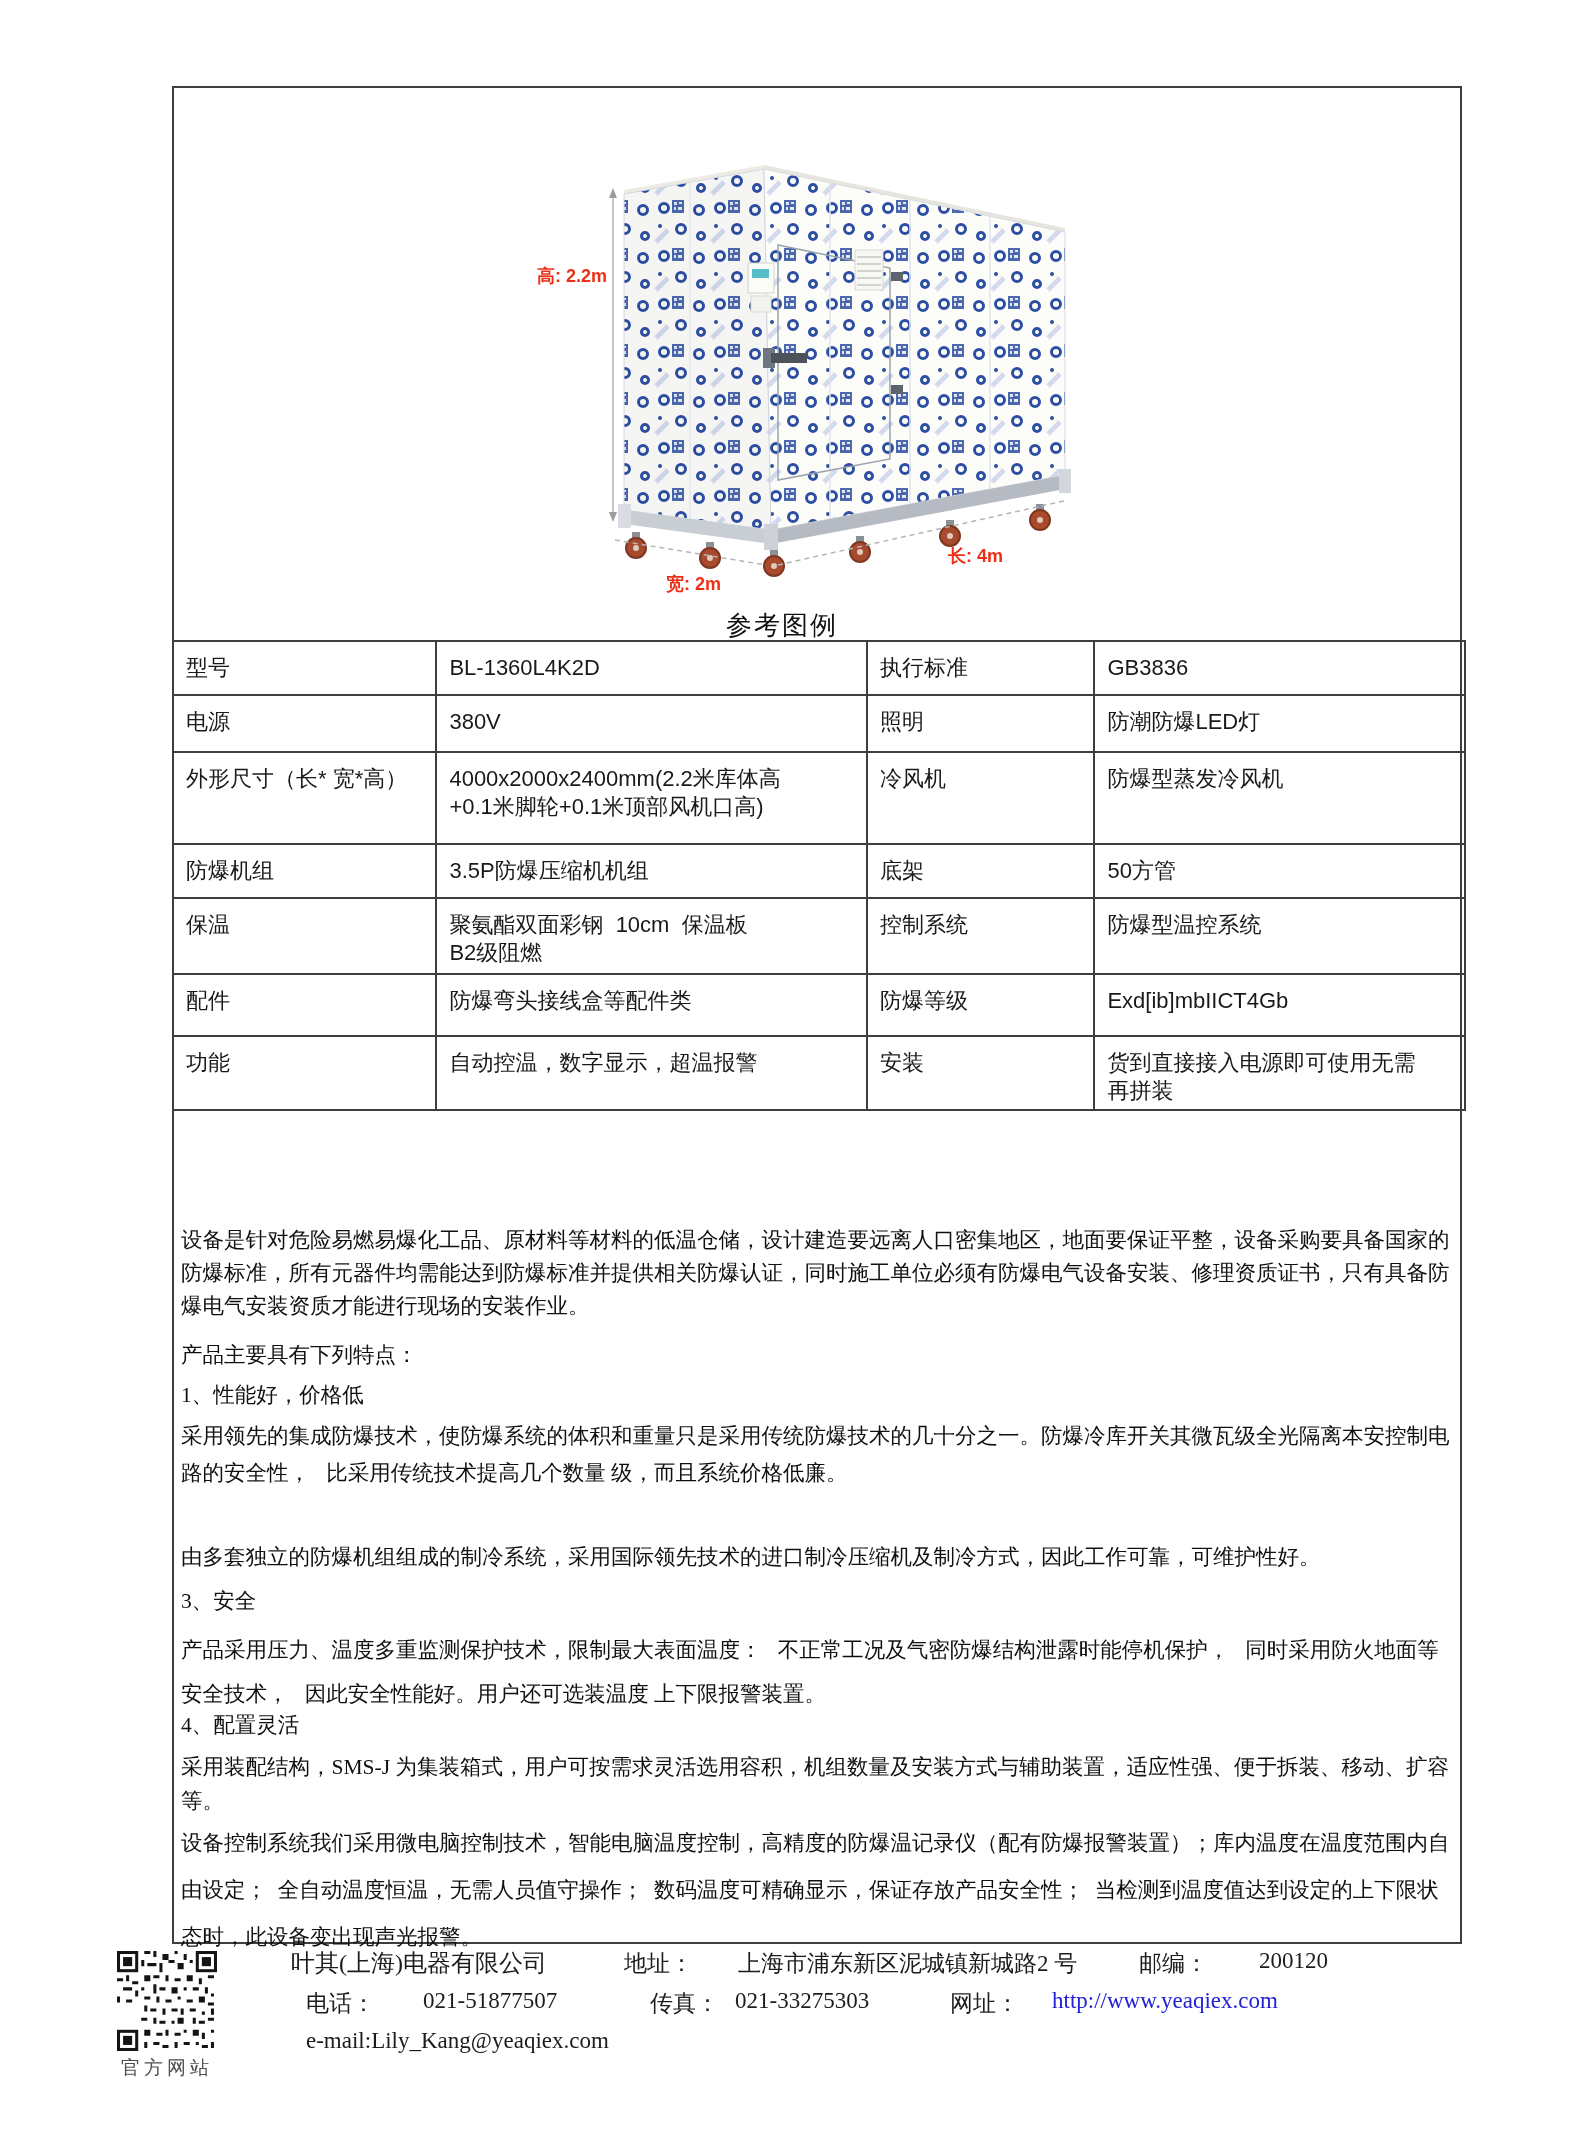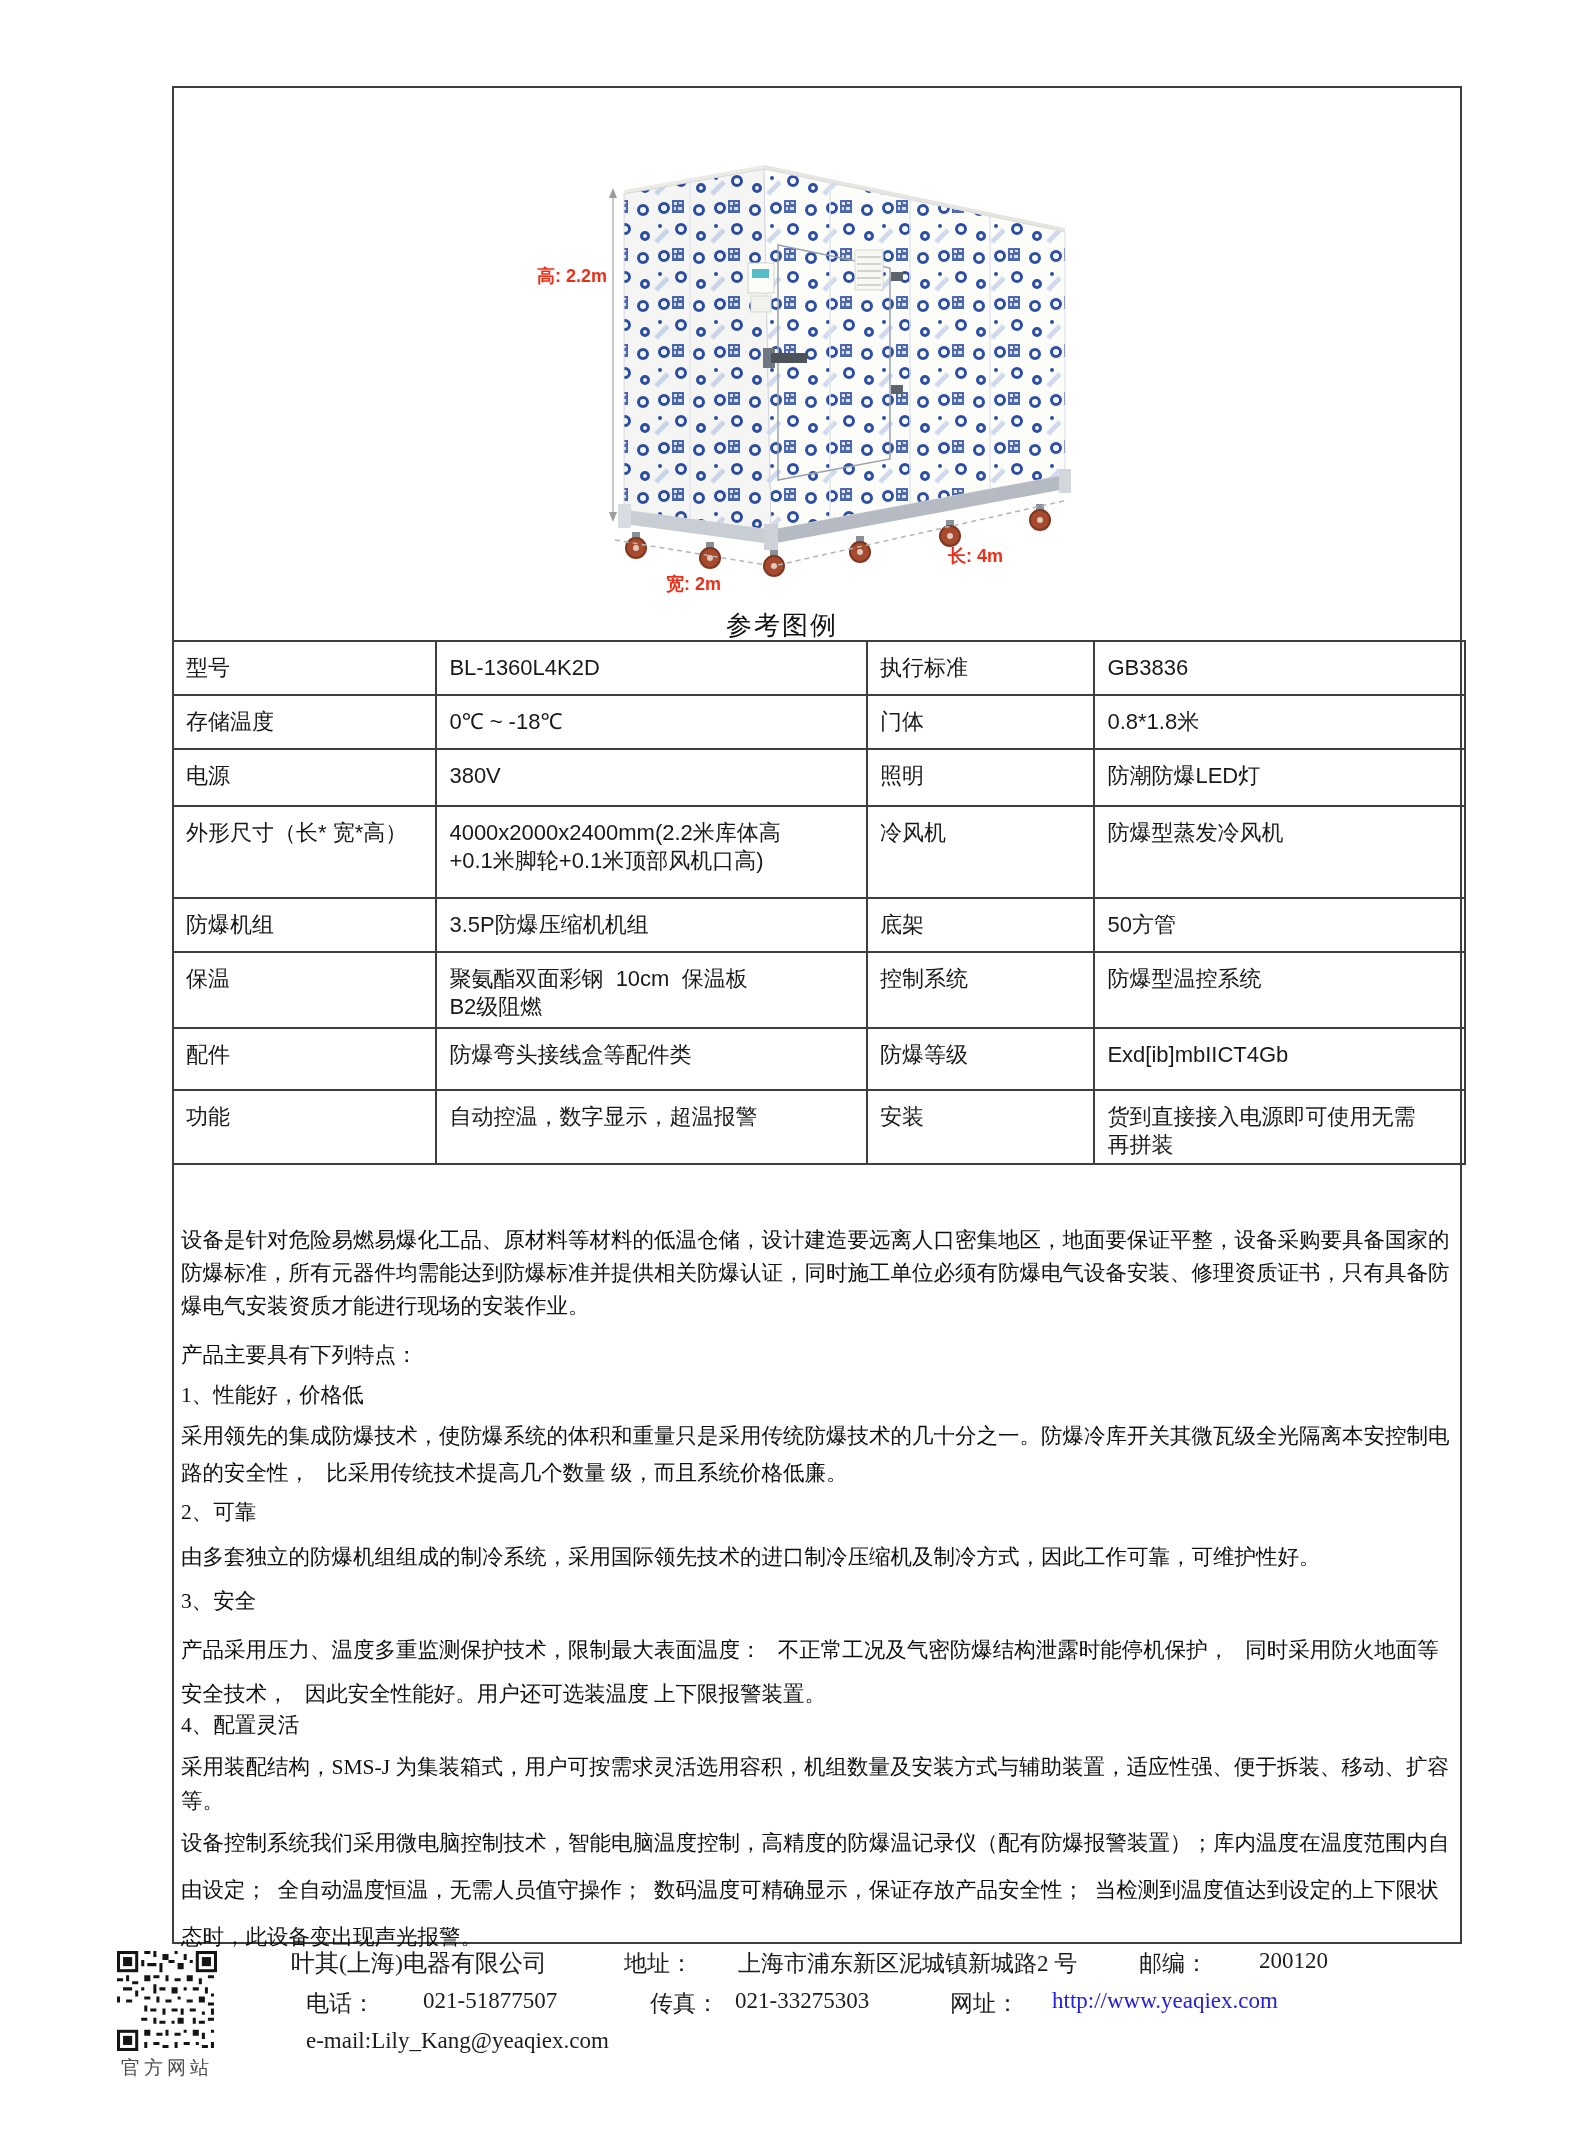--- a/index.html
+++ b/index.html
@@ -167,26 +167,20 @@
           <col style="width:227px">
           <col style="width:370px">
         </colgroup>
       <tbody>
         <tr class="r0">
           <td>型号</td>
           <td>BL-1360L4K2D</td>
           <td>执行标准</td>
           <td>GB3836</td>
         </tr>
-        <tr class="r1">
-          <td>存储温度</td>
-          <td>0℃ ~ -18℃</td>
-          <td>门体</td>
-          <td>0.8*1.8米</td>
-        </tr>
         <tr class="r2">
           <td>电源</td>
           <td>380V</td>
           <td>照明</td>
           <td>防潮防爆LED灯</td>
         </tr>
         <tr class="r3">
           <td>外形尺寸（长* 宽*高）</td>
           <td>4000x2000x2400mm(2.2米库体高
 +0.1米脚轮+0.1米顶部风机口高)</td>
@@ -219,21 +213,20 @@
           <td>货到直接接入电源即可使用无需
 再拼装</td>
         </tr>
       </tbody>
     </table>
 
     <div class="desc b1">设备是针对危险易燃易爆化工品、原材料等材料的低温仓储，设计建造要远离人口密集地区，地面要保证平整，设备采购要具备国家的防爆标准，所有元器件均需能达到防爆标准并提供相关防爆认证，同时施工单位必须有防爆电气设备安装、修理资质证书，只有具备防爆电气安装资质才能进行现场的安装作业。</div>
     <div class="desc b2">产品主要具有下列特点：</div>
     <div class="desc b3">1、性能好，价格低</div>
     <div class="desc b4">采用领先的集成防爆技术，使防爆系统的体积和重量只是采用传统防爆技术的几十分之一。防爆冷库开关其微瓦级全光隔离本安控制电路的安全性，   比采用传统技术提高几个数量 级，而且系统价格低廉。</div>
-    <div class="desc b5">2、可靠</div>
     <div class="desc b6">由多套独立的防爆机组组成的制冷系统，采用国际领先技术的进口制冷压缩机及制冷方式，因此工作可靠，可维护性好。</div>
     <div class="desc b7">3、安全</div>
     <div class="desc b8">产品采用压力、温度多重监测保护技术，限制最大表面温度：   不正常工况及气密防爆结构泄露时能停机保护，   同时采用防火地面等安全技术，   因此安全性能好。用户还可选装温度 上下限报警装置。</div>
     <div class="desc b9">4、配置灵活</div>
     <div class="desc b11">设备控制系统我们采用微电脑控制技术，智能电脑温度控制，高精度的防爆温记录仪（配有防爆报警装置）；库内温度在温度范围内自由设定；  全自动温度恒温，无需人员值守操作；  数码温度可精确显示，保证存放产品安全性；  当检测到温度值达到设定的上下限状态时，此设备变出现声光报警。</div>
     <div class="desc b10">采用装配结构，SMS-J 为集装箱式，用户可按需求灵活选用容积，机组数量及安装方式与辅助装置，适应性强、便于拆装、移动、扩容等。</div>
   </div>
 
   <div class="qrbox">
     <svg viewBox="0 0 33 33">

